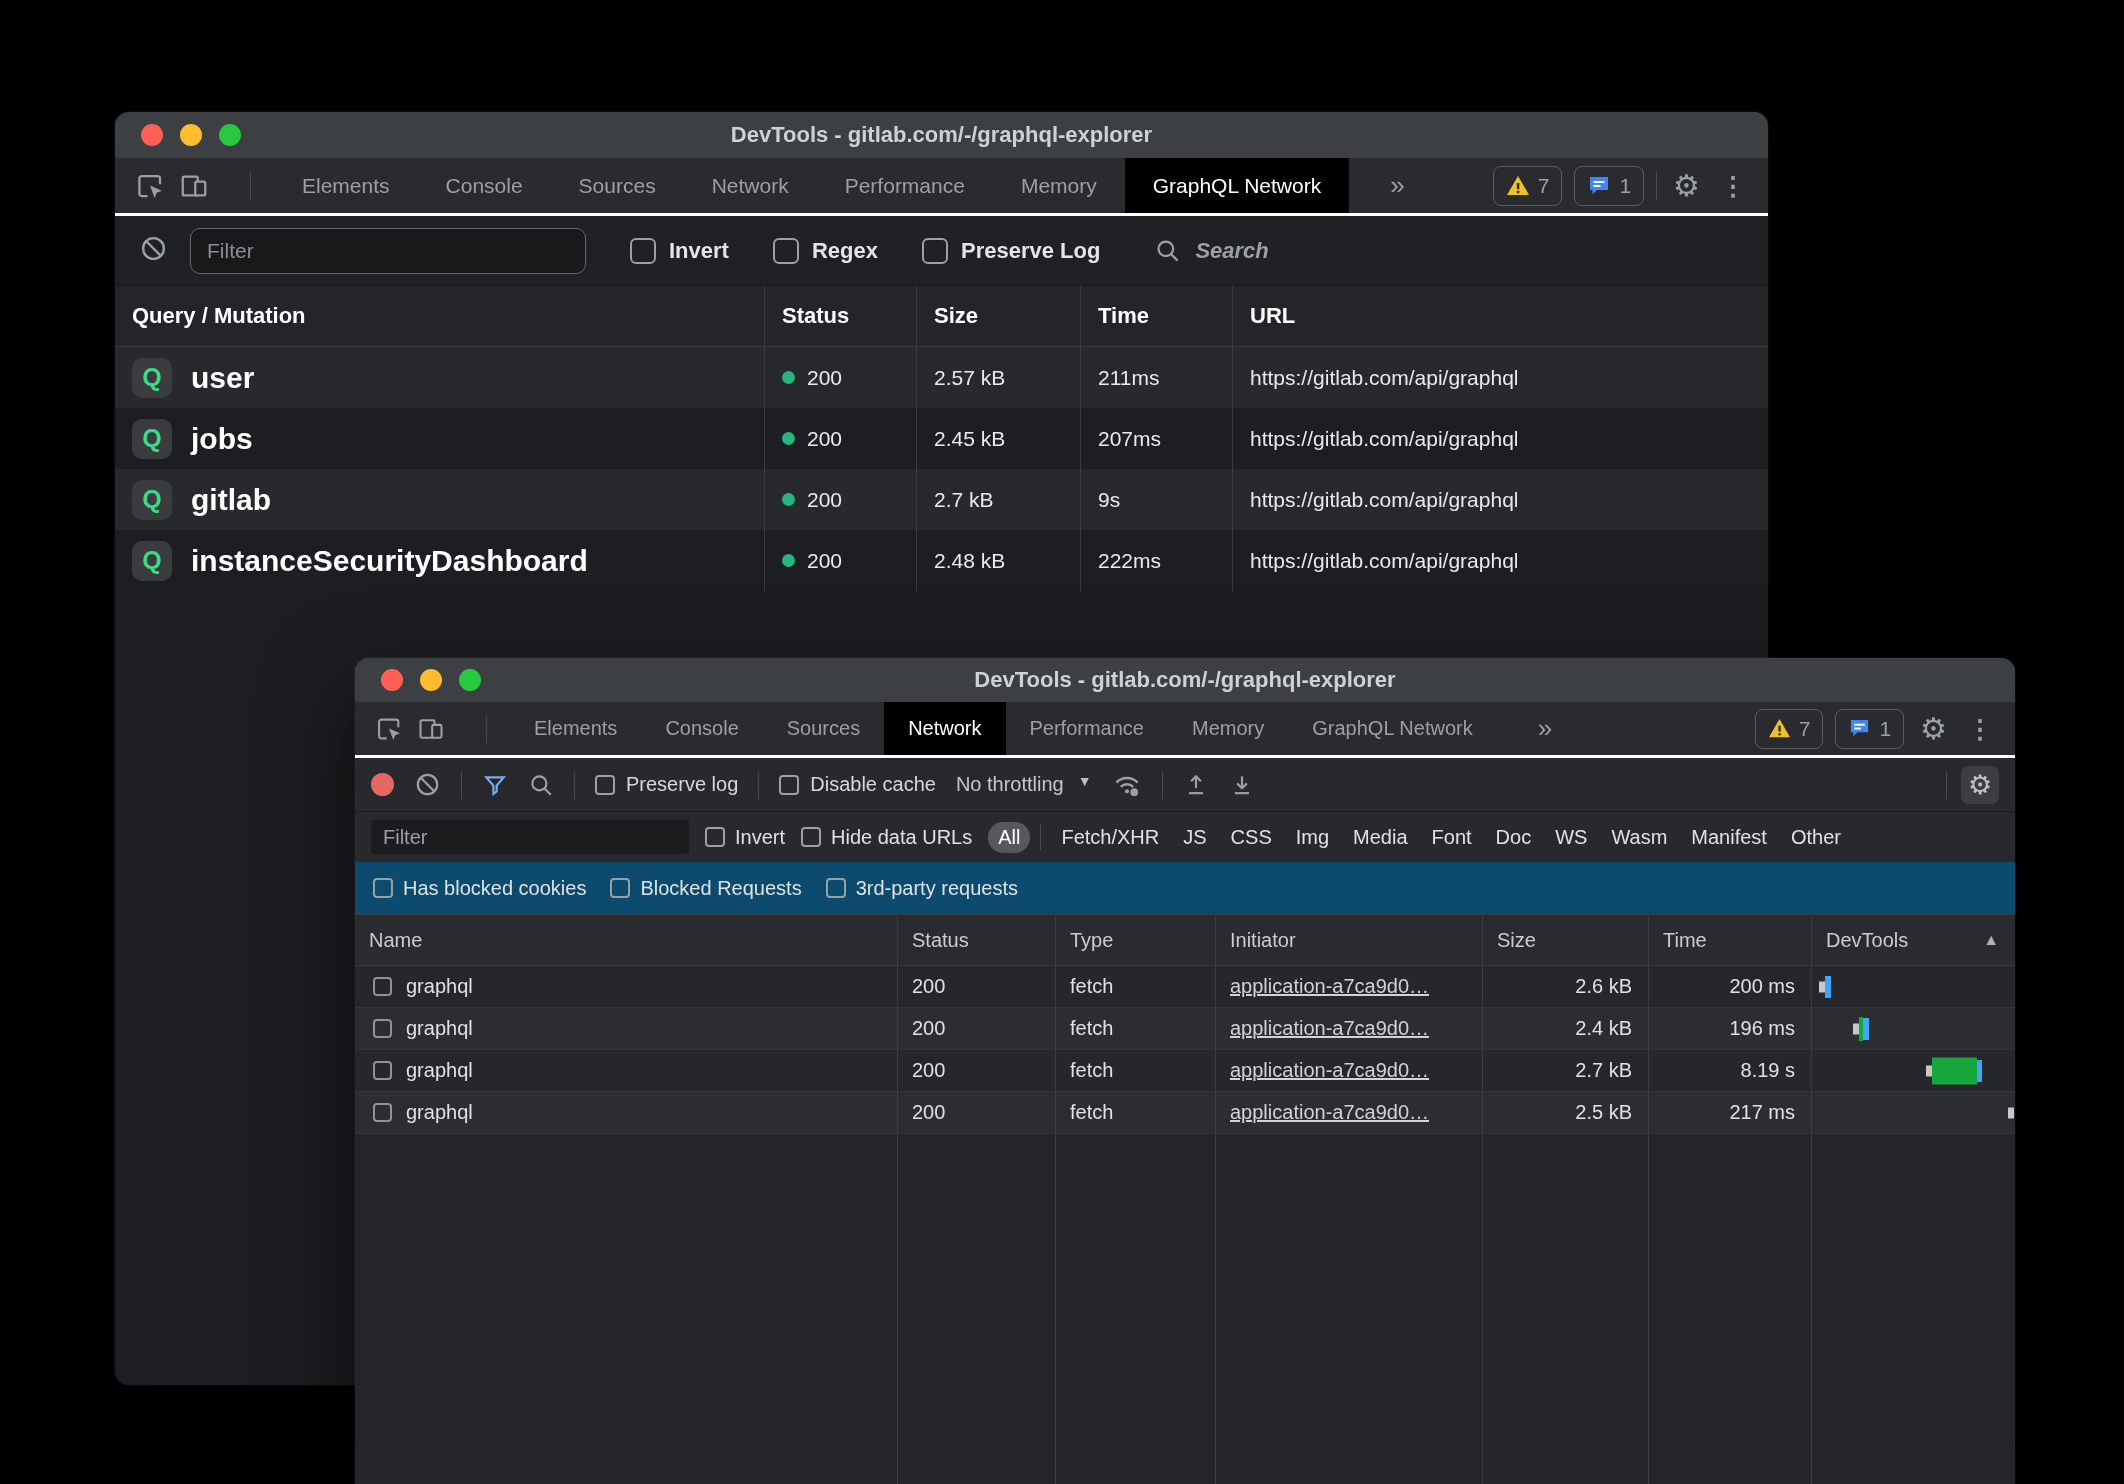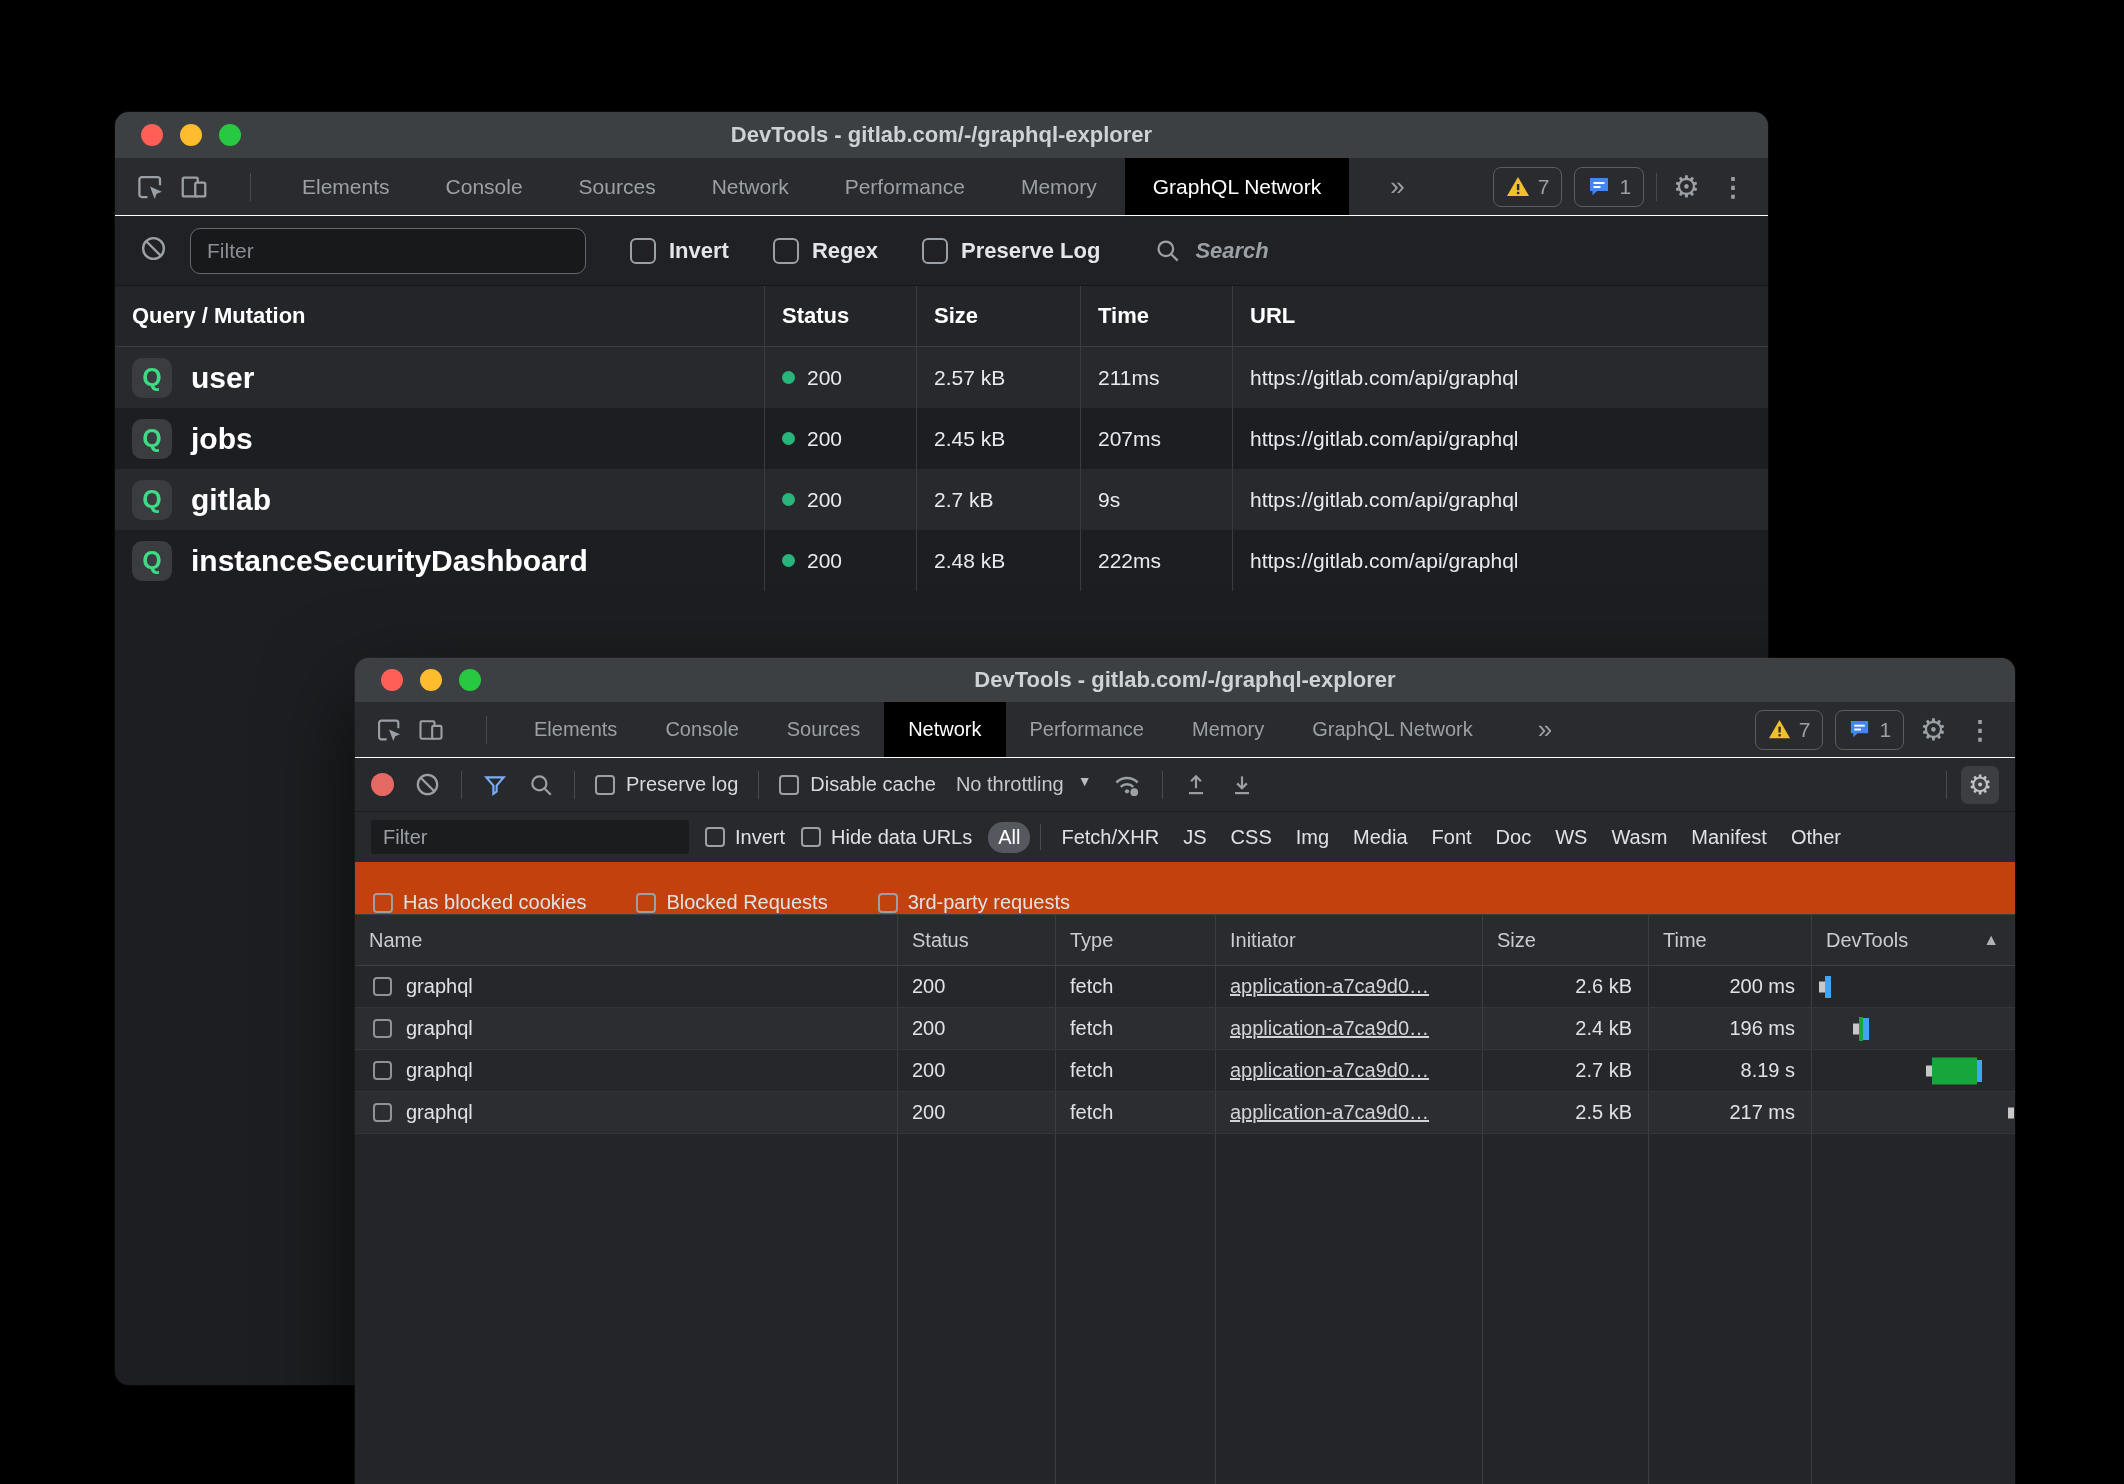--- a/index.html
+++ b/index.html
@@ -18,21 +18,21 @@
   #back-window .titlebar { height:46px; }
   #front-window .titlebar { height:44px; }
   .lights { display:flex; gap:17px; margin-left:26px; }
   .light { width:22px; height:22px; border-radius:50%; }
   .light.red { background:#ff5f57; } .light.yellow { background:#febc2e; } .light.green { background:#28c840; }
   .win-title { position:absolute; left:0; right:0; text-align:center; color:#ced2d6;
                font-weight:bold; font-size:22px; pointer-events:none; }
 
   
   .tabstrip { display:flex; align-items:stretch; flex:none; background:#2a2b2e;
-              border-bottom:1px solid #ffffff;gap:23px; }
+              border-bottom:3px solid #ffffff;gap:23px; }
   #back-window .tabstrip { height:58px; }
   #front-window .tabstrip { height:56px; }
   .tool-icons { display:flex; align-items:center; gap:14px; padding:0 18px 0 20px; }
   .tool-icons svg { display:block; }
   .vdiv { width:1px; background:#4a4b4e; align-self:center; height:28px; flex:none; }
   .tabs { display:flex; align-items:stretch; }
   .tab { display:flex; align-items:center; padding:0 28px; color:#9aa0a6; font-size:21px; cursor:default; }
   #front-window .tab { font-size:20px; padding:0 24px; }
   .tab.active { background:#000; color:#fff; }
   .tab-overflow { display:flex; align-items:center; color:#9aa0a6; font-size:26px; padding:0 18px; }
@@ -94,21 +94,21 @@
                       color:#e8eaed; font-size:20px; padding:0 12px; outline:none; }
   .net-filter-input::placeholder { color:#9aa0a6; }
   .net-check { display:flex; align-items:center; gap:10px; color:#dfe2e5; font-size:20px; }
   .net-check .cb { width:20px; height:20px; border-radius:4px; border-width:2px; }
   .chips { display:flex; align-items:center; gap:4px; }
   .chip { color:#dfe2e5; font-size:20px; padding:4px 10px; border-radius:15px; white-space:nowrap; }
   .chip.active { background:#55585f; color:#fff; }
   .chip-div { width:1px; height:26px; background:#4a4b4e; margin:0 6px; }
 
   
-  .net-options { height:52px; background:#c2410c; display:flex; align-items:flex-end; gap:50px;
+  .net-options { height:52px; background:#0c4a6e; display:flex; align-items:center; gap:24px;
                  padding:0 18px; flex:none; }
 
   
   .net-grid { display:grid; grid-template-columns:542px 158px 160px 267px 166px 163px 1fr; }
   .net-header { height:52px; background:#2a2b2e; border-top:1px solid #3c3d40;
                 border-bottom:1px solid #3c3d40; flex:none; }
   .net-header > div { display:flex; align-items:center; padding-left:14px; color:#c9cdd1;
                       font-size:20px; border-left:1px solid #3c3d40; position:relative; }
   .net-header > div:first-child { border-left:none; }
   .sort-arrow { position:absolute; right:16px; font-size:16px; color:#aeb1b6; }

